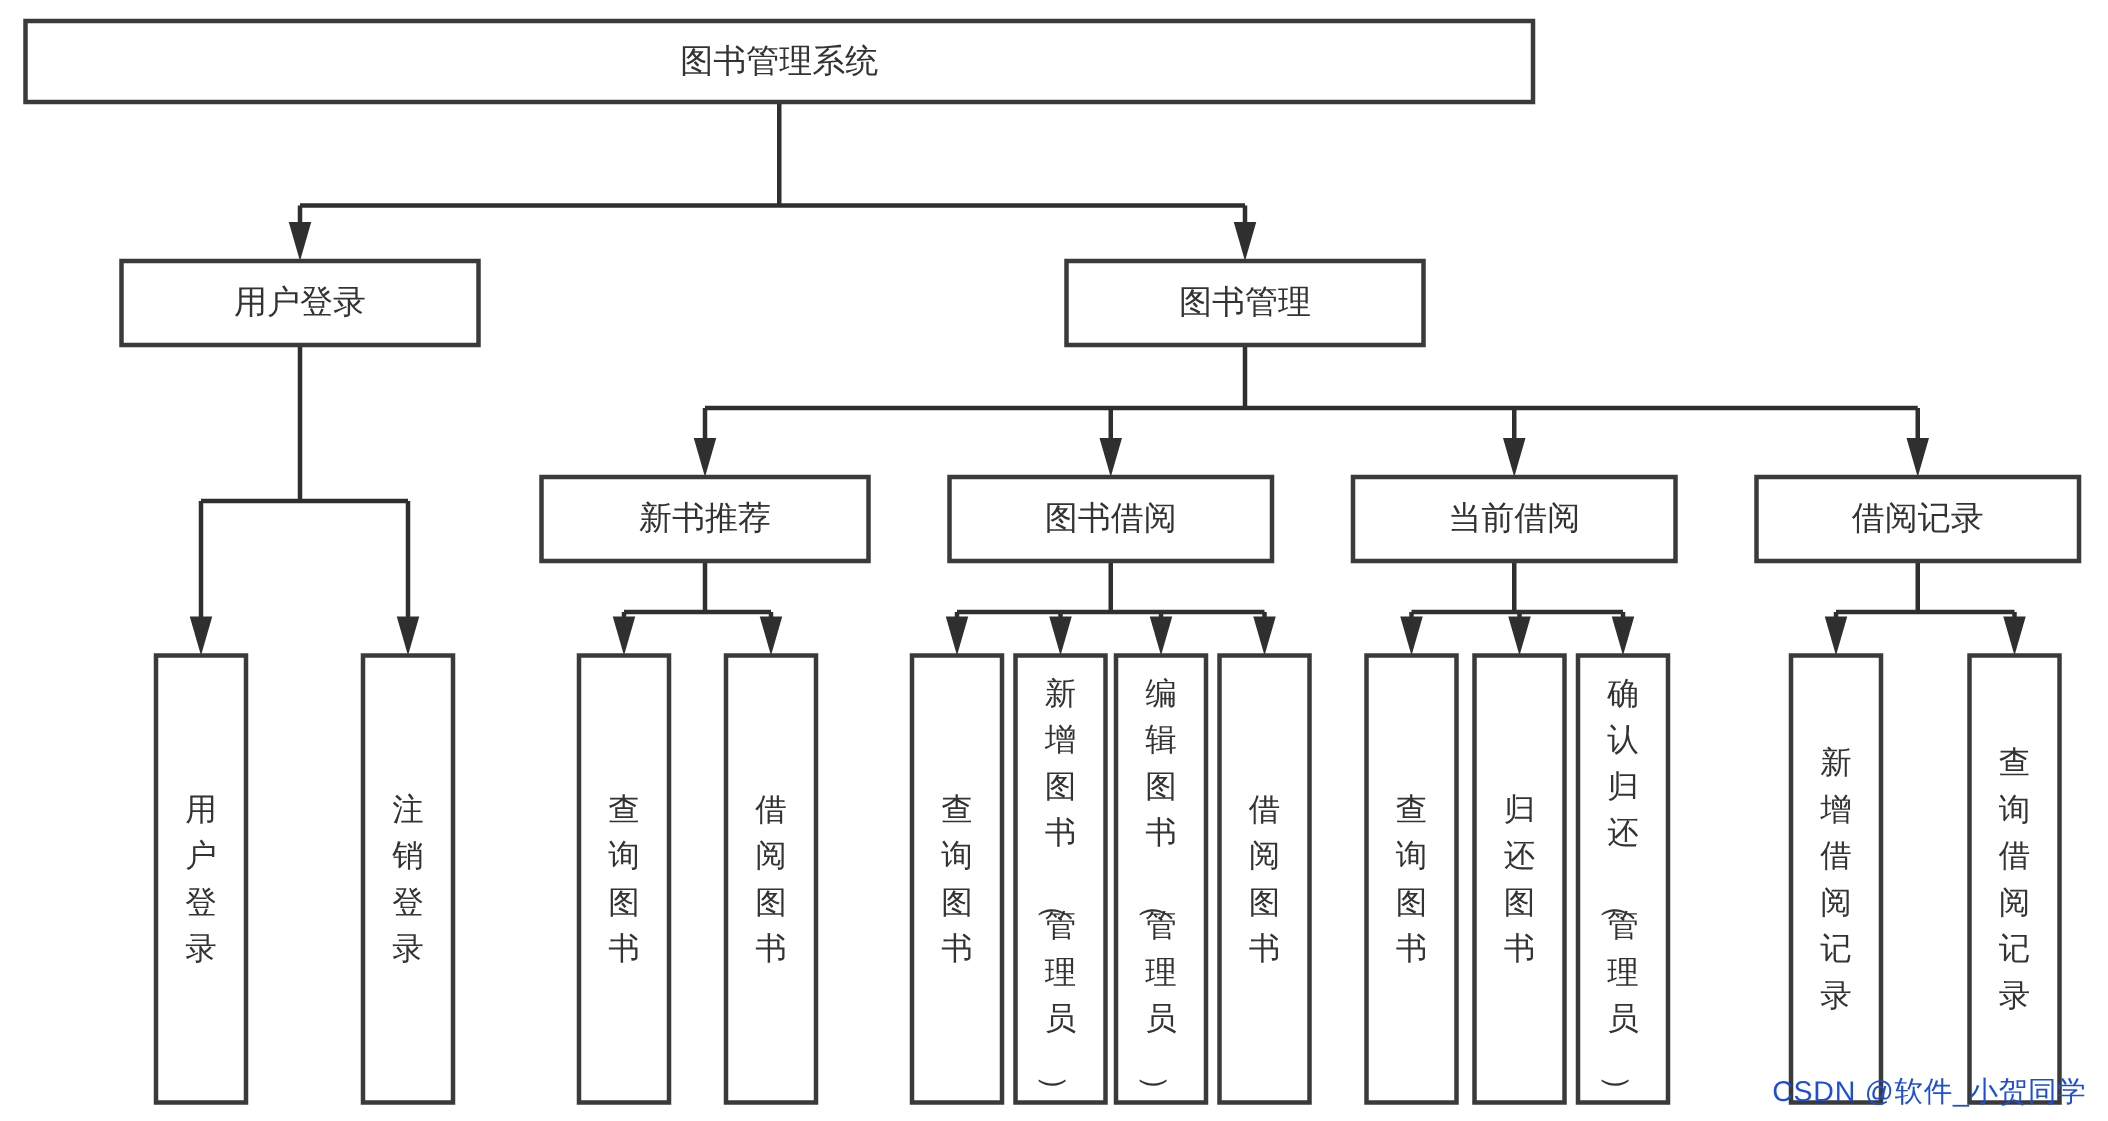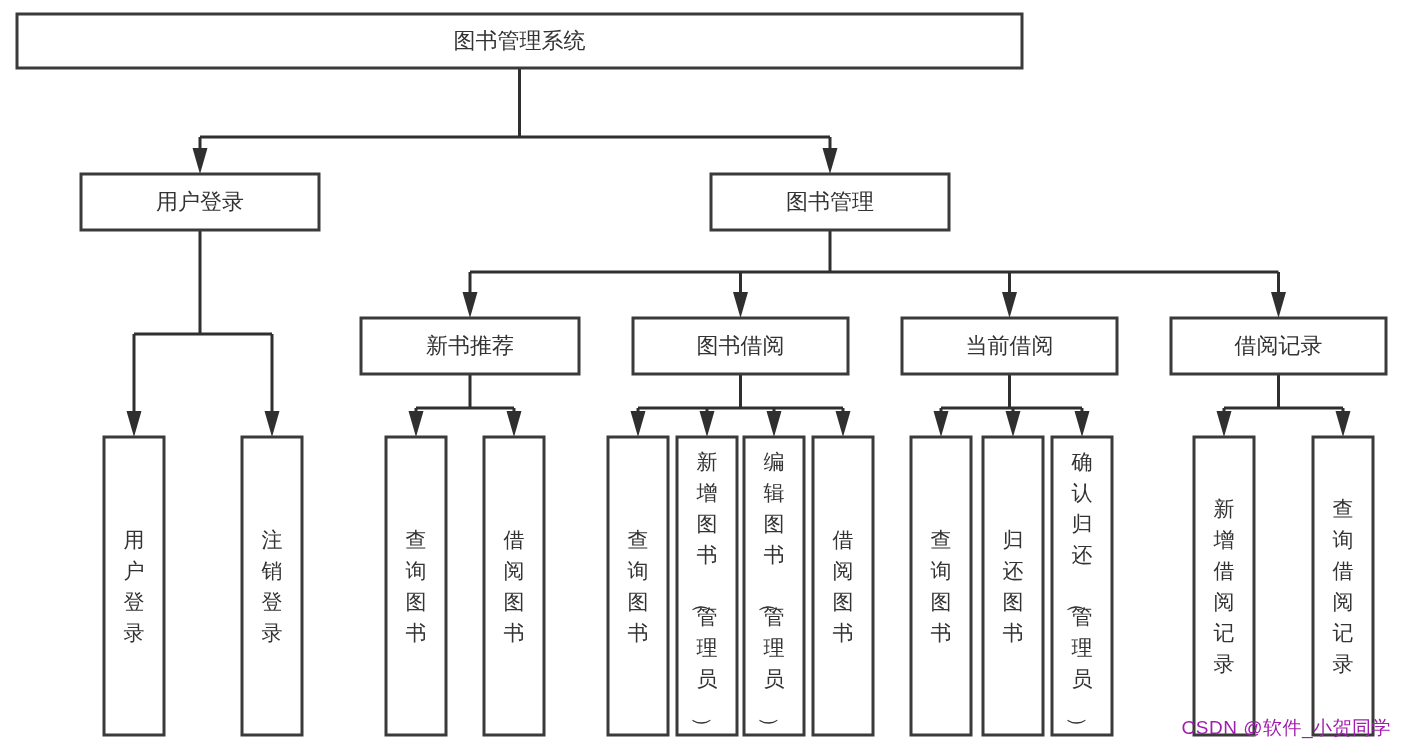--- a/index.html
+++ b/index.html
@@ -33,21 +33,21 @@
     stroke-linecap:butt;
   }
   .arrow-head{
     fill:#2f2f2f;
     stroke:none;
   }
   .watermark{
     position:absolute;
     right:14px;
     bottom:6px;
-    color:#a21caf;
+    color:#1d4ed8;
     font-size:19px;
     letter-spacing:.5px;
     font-family:"Liberation Sans","DejaVu Sans",sans-serif;
     pointer-events:none;
     user-select:none;
   }
 </style>
 </head>
 <body>
 

